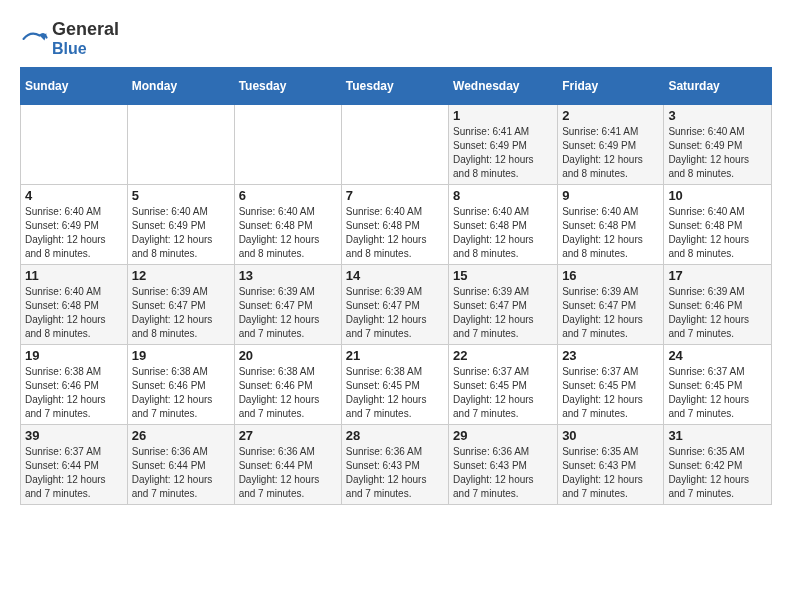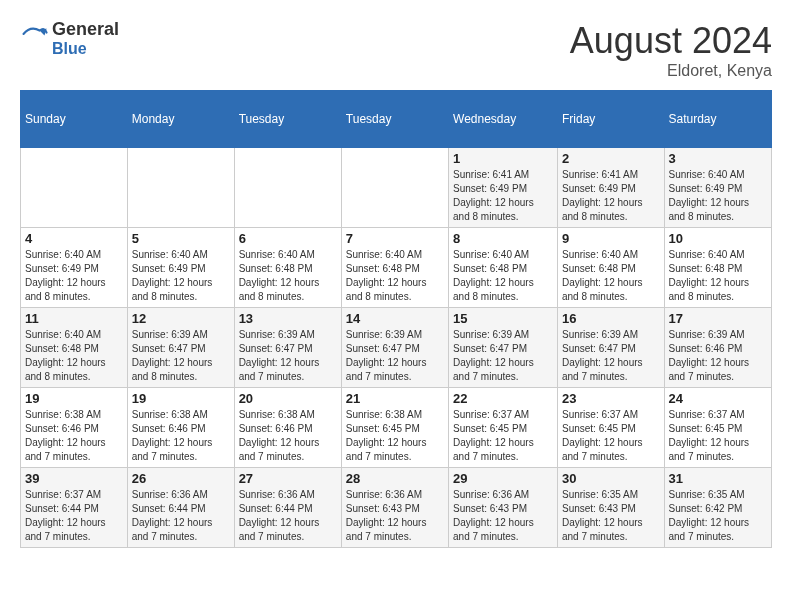--- a/index.html
+++ b/index.html
@@ -11,21 +11,21 @@
       padding: 20px;
     }
     .header {
       display: flex;
       justify-content: space-between;
       align-items: flex-start;
       margin-bottom: 10px;
     }
     .logo {
       display: flex;
-      align-items: flex-start;
+      align-items: center;
     }
     .logo-text {
       display: flex;
       flex-direction: column;
       line-height: 1.1;
     }
     .logo-general {
       font-size: 18px;
       font-weight: bold;
       color: #333;
@@ -53,24 +53,24 @@
       color: #555;
     }
     .calendar {
       width: 100%;
       border-collapse: collapse;
       font-size: 10.5px;
     }
     .calendar thead th {
       background: #2e6db4;
       color: #fff;
-      padding: 21px 4px;
+      padding: 11px 4px;
       text-align: left;
       font-size: 12px;
-      font-weight: normal;
+      font-weight: bold;
       border: 1px solid #2e6db4;
     }
     .calendar tbody td {
       vertical-align: top;
       border: 1px solid #ccc;
       padding: 3px 4px;
       width: 113px;
       min-height: 80px;
       background: #fff;
     }
@@ -105,24 +105,20 @@
       <rect x="0" y="0" width="40" height="40" fill="white"></rect>
       <polygon points="20,5 38,20 20,35 2,20" fill="none" stroke="#2e6db4" stroke-width="0"></polygon>
       <path d="M5 20 Q15 8 28 15 Q35 10 38 18" fill="none" stroke="#2e6db4" stroke-width="3" stroke-linecap="round"></path>
       <path d="M28 15 L38 12 L35 22" fill="#2e6db4"></path>
     </svg>
     <div class="logo-text">
       <span class="logo-general">General</span>
       <span class="logo-blue">Blue</span>
     </div>
   </div>
-  <div class="title-area">
-    <div class="month-title">August 2024</div>
-    <div class="subtitle">Eldoret, Kenya</div>
-  </div>
 </div>
 
 <table class="calendar">
   <thead>
     <tr>
     <th>Sunday</th>
         <th>Monday</th>
         <th>Tuesday</th>
         <th>Tuesday</th>
         <th>Wednesday</th>

